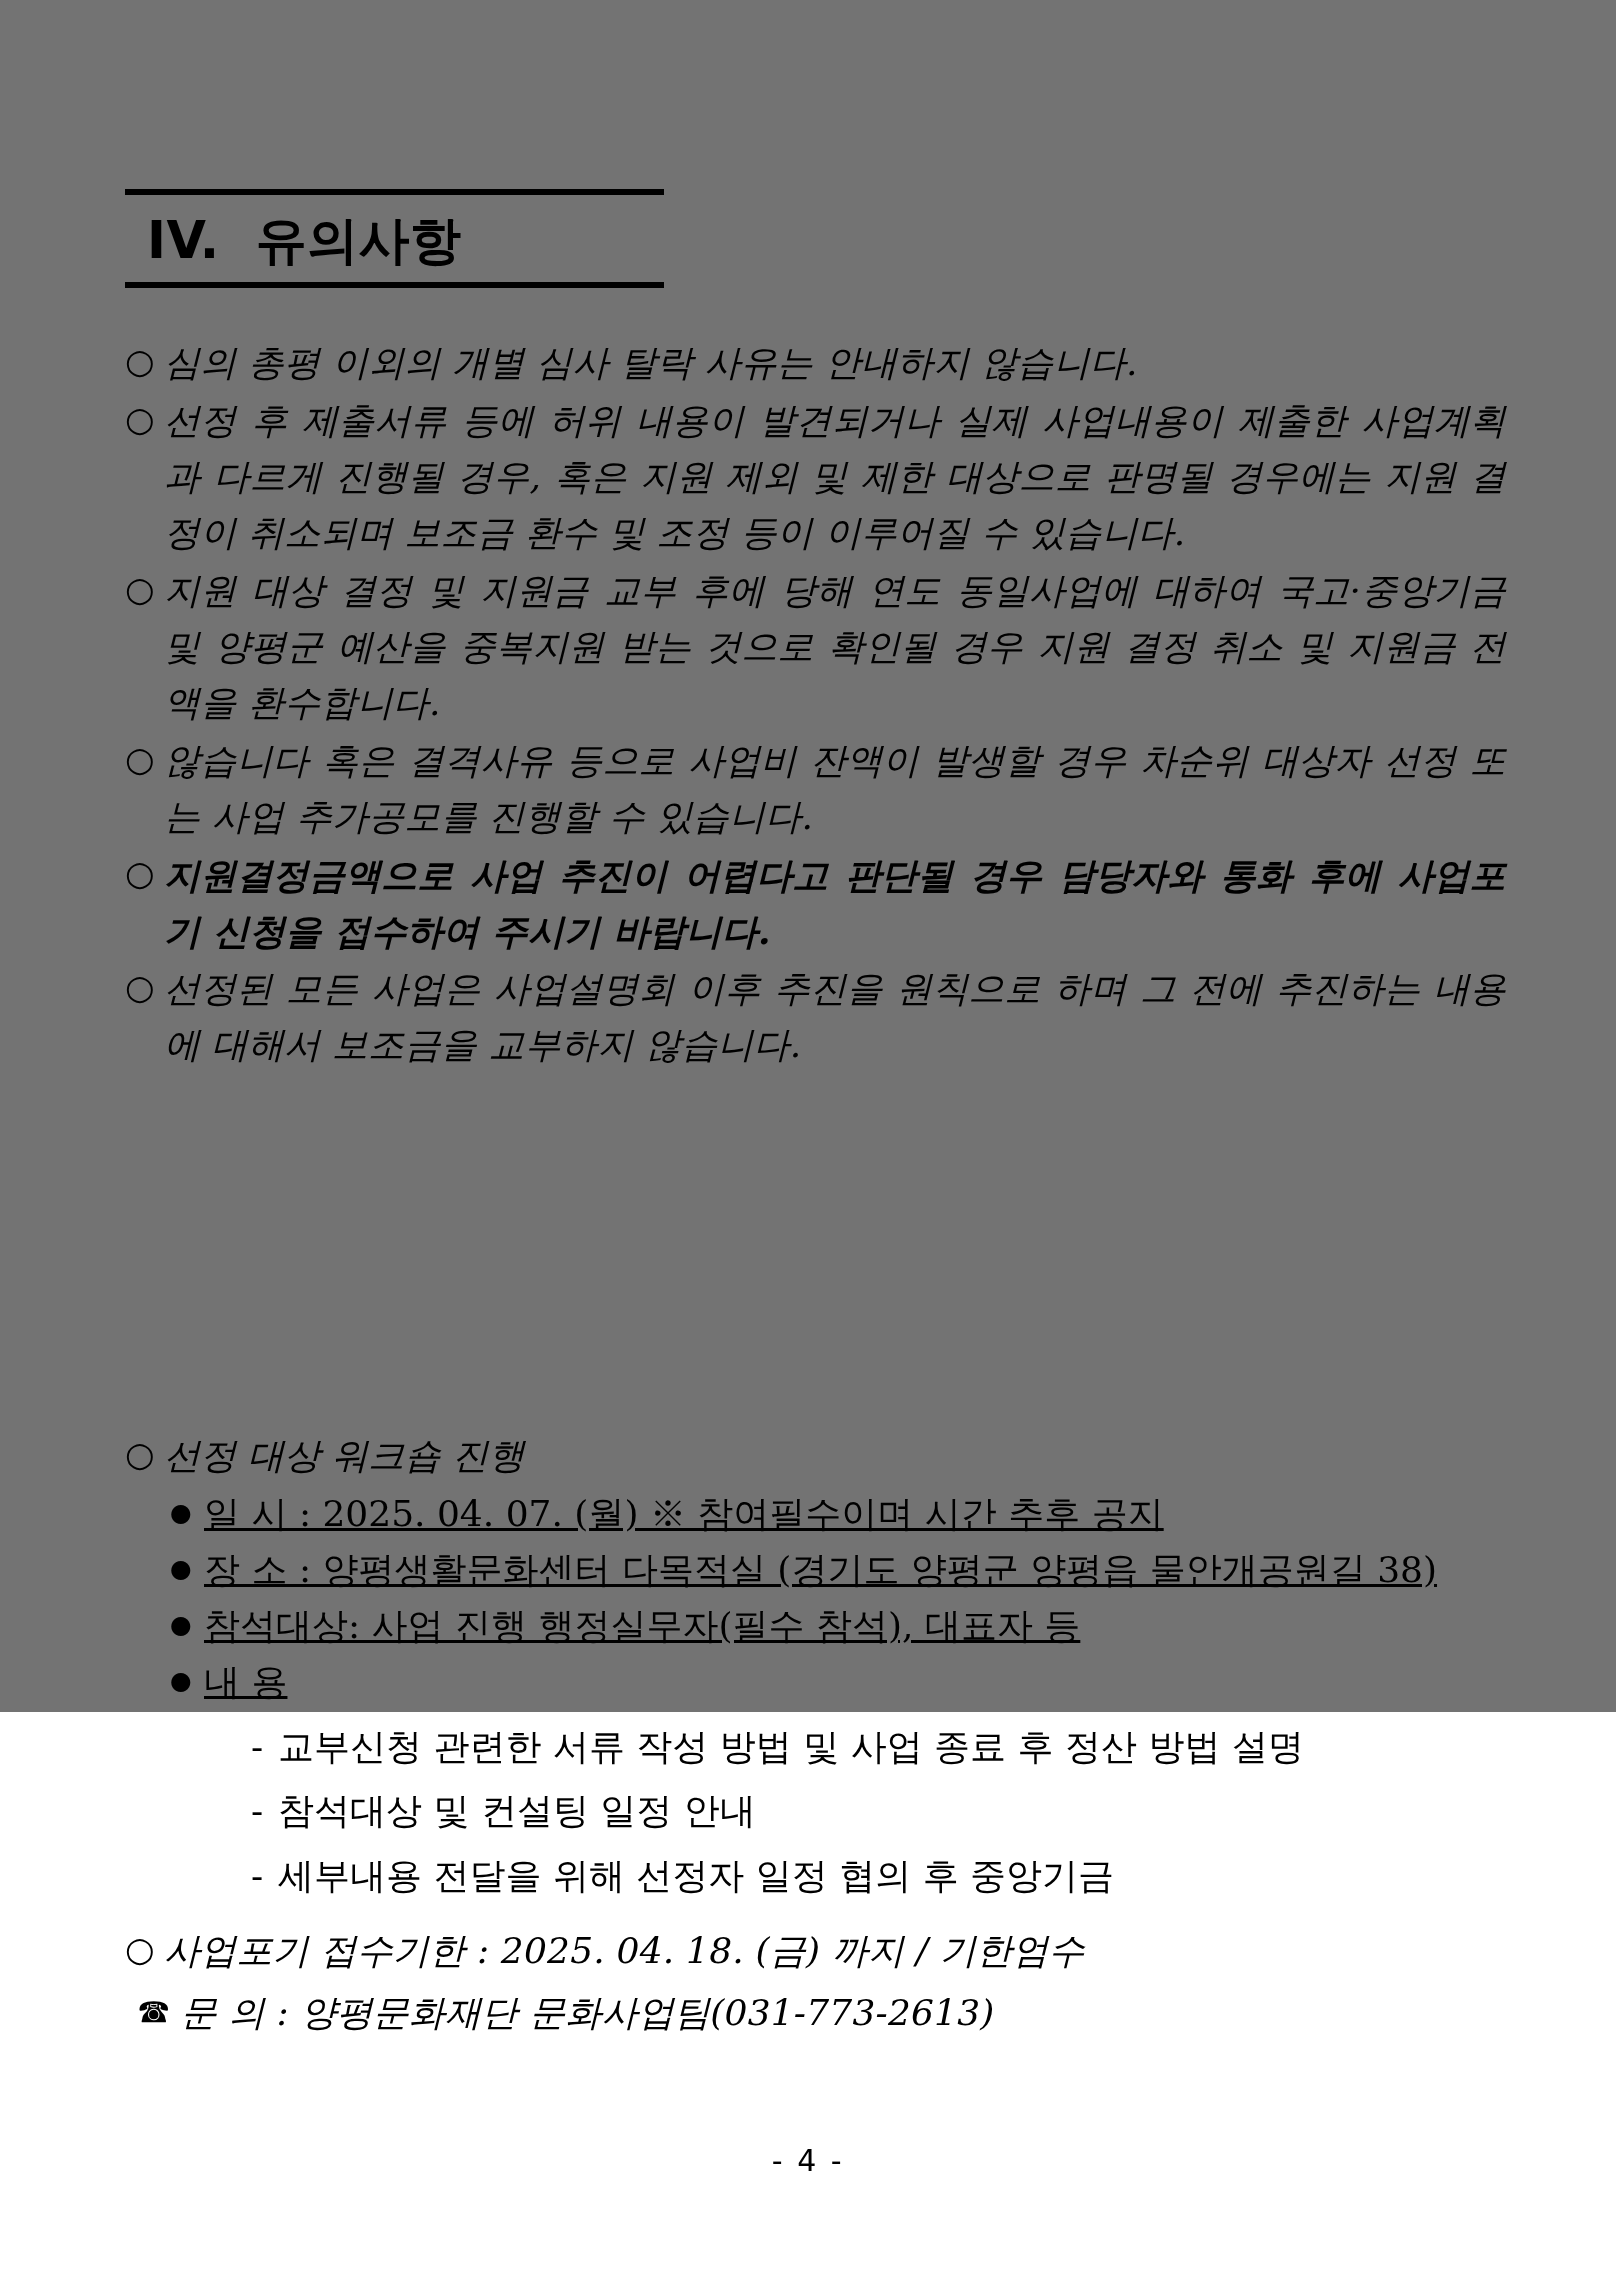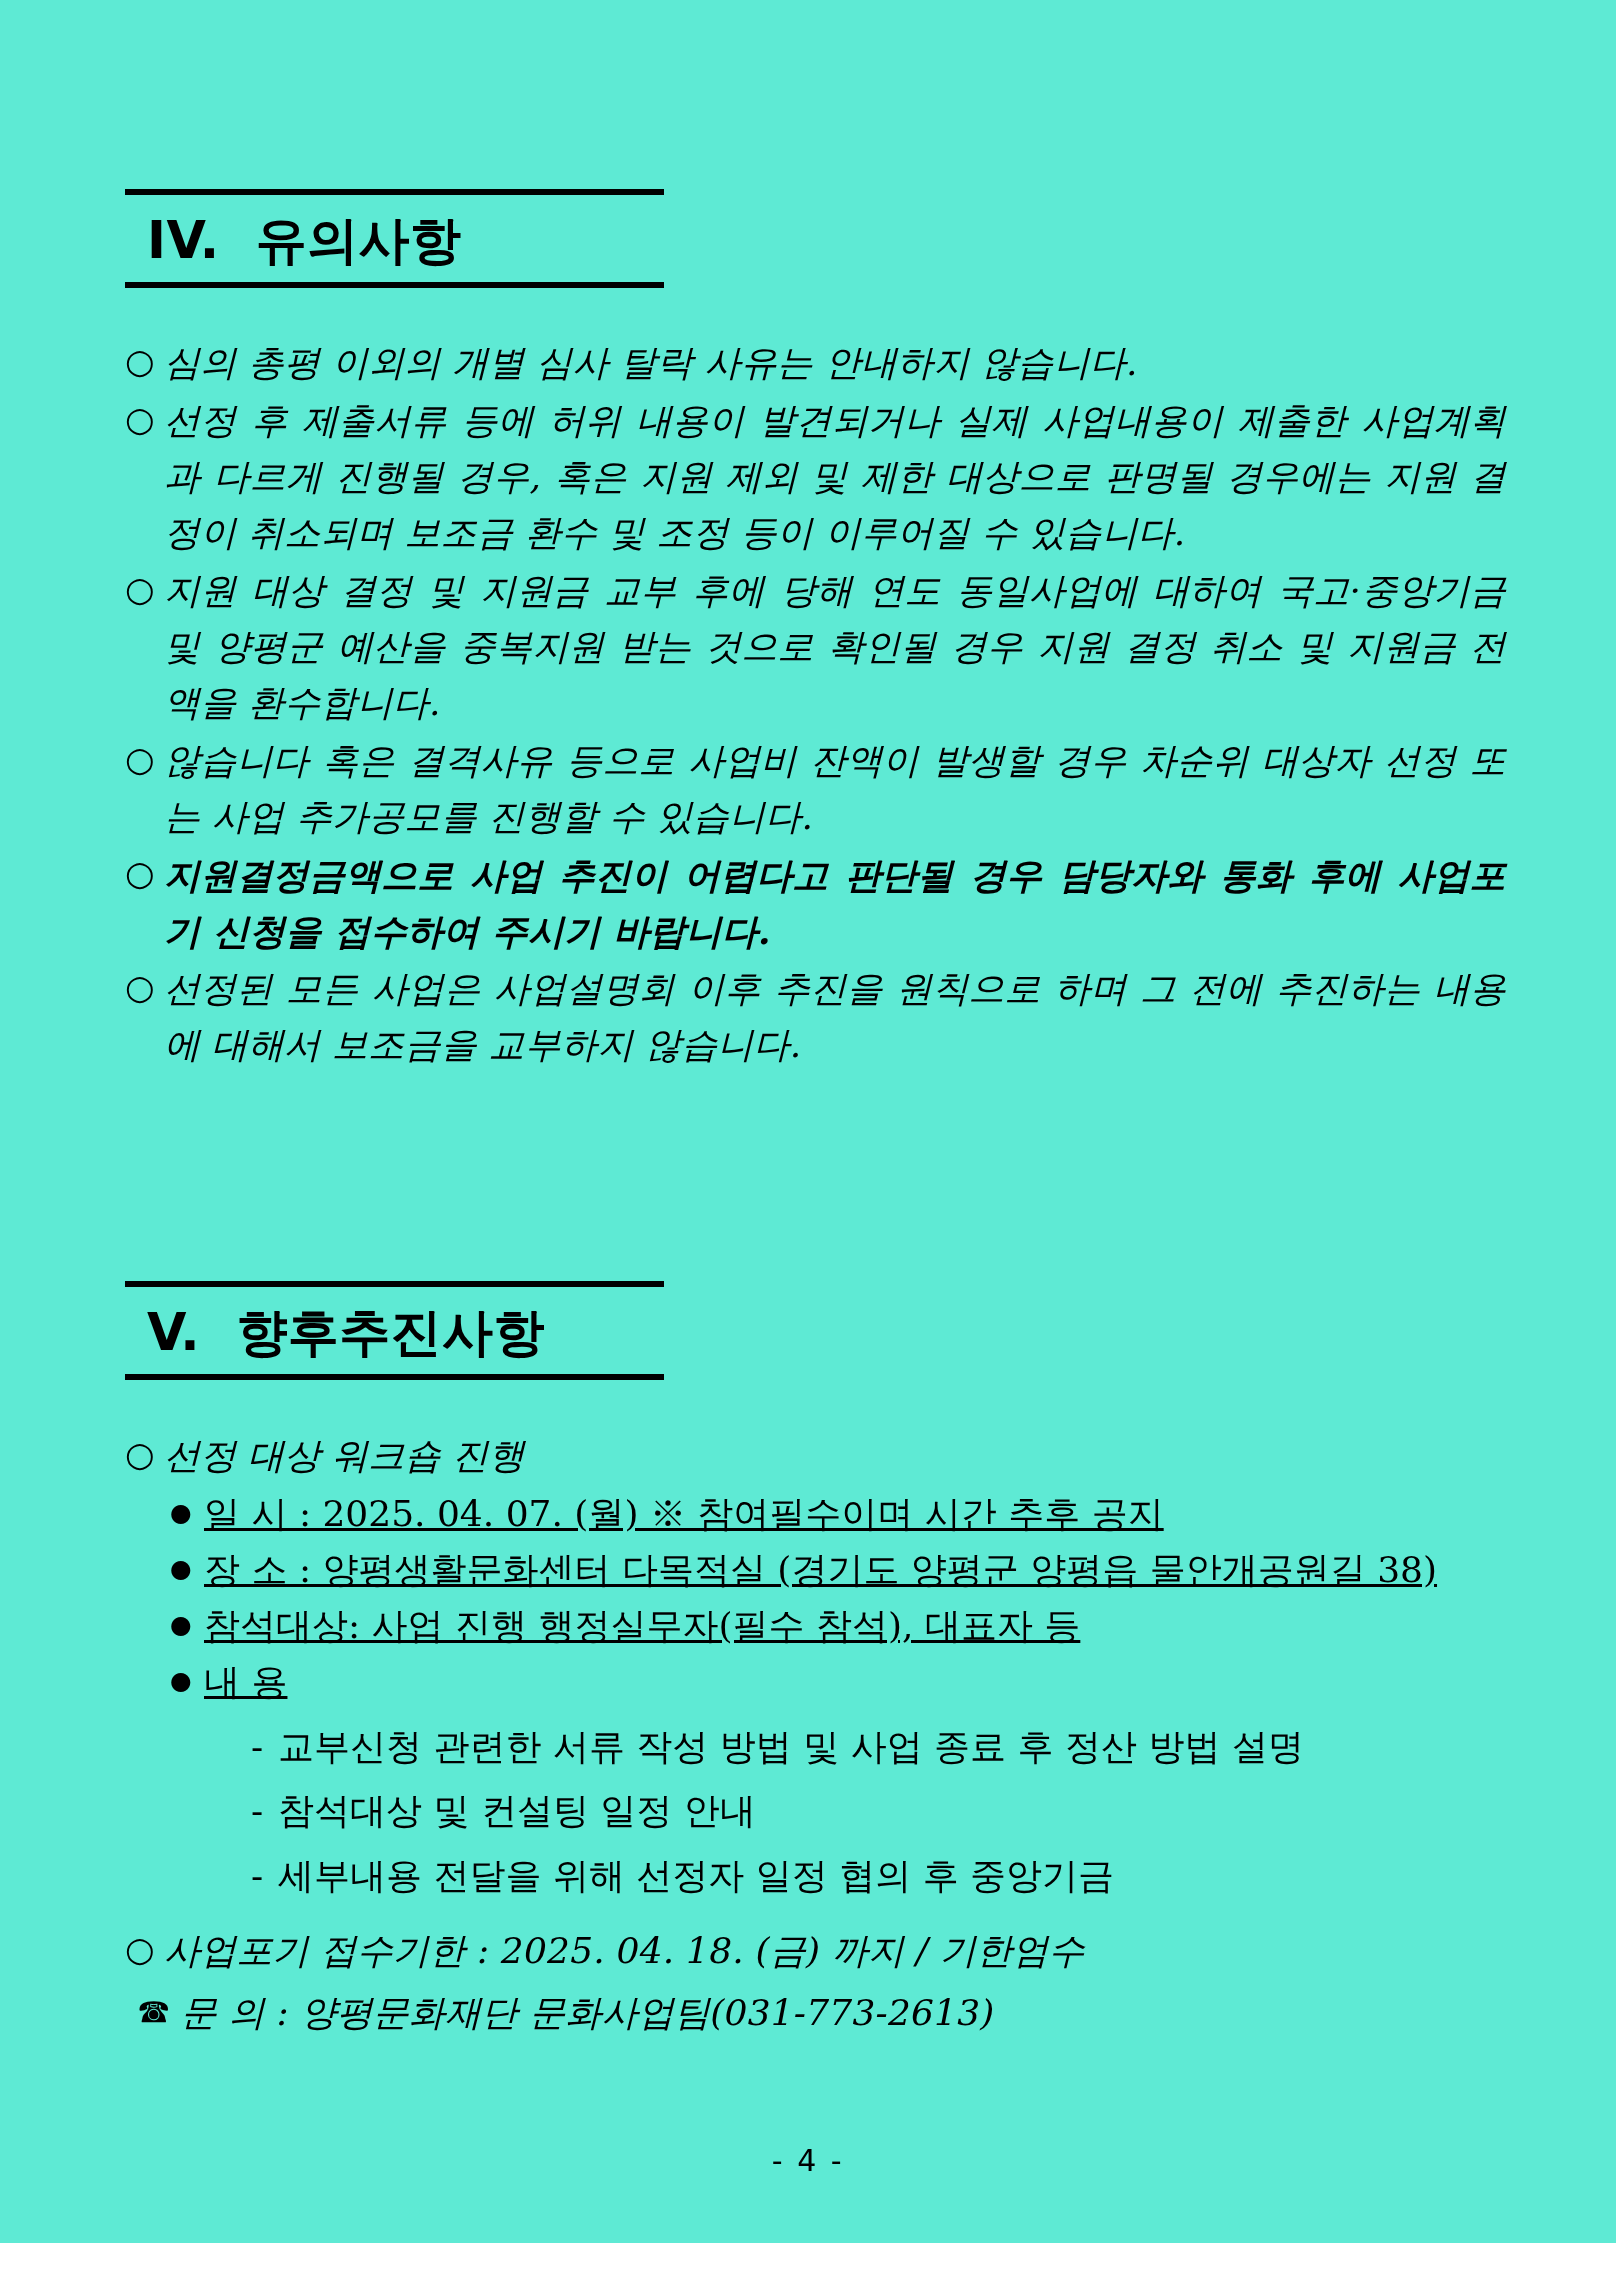--- a/index.html
+++ b/index.html
@@ -14,22 +14,22 @@
     font-family: "DejaVu Serif", "Liberation Serif", serif;
     color: #000000;
     overflow: hidden;
   }
 
   .page {
     position: absolute;
     left: 0;
     top: 0;
     width: 1616px;
-    height: 2243px;
-    background: #5eead4;
+    height: 1712px;
+    background: #737373;
   }
 
   
   .section-block {
     position: absolute;
     left: 125px;
     width: 1381px;
   }
   .rule {
     height: 5.9px;
@@ -184,25 +184,20 @@
       <span class="bullet-text">지원결정금액으로 사업 추진이 어렵다고 판단될 경우 담당자와 통화 후에 사업포기 신청을 접수하여 주시기 바랍니다.</span>
     </div>
 
     <div class="bullet-item">
       <span class="bullet-marker">○</span>
       <span class="bullet-text">선정된 모든 사업은 사업설명회 이후 추진을 원칙으로 하며 그 전에 추진하는 내용에 대해서 보조금을 교부하지 않습니다.</span>
     </div>
 
   </div>
 
-  <div class="section-block" style="top: 1281px;">
-    <div class="rule"></div>
-    <div class="section-title">V.  향후추진사항</div>
-    <div class="rule rule-bottom"></div>
-  </div>
 
   <div class="body-list" style="top: 1428px;">
 
     <div class="bullet-item">
       <span class="bullet-marker">○</span>
       <span class="bullet-text no-justify">선정 대상 워크숍 진행</span>
     </div>
 
     <div class="sub-list">
       <div class="sub-item">

